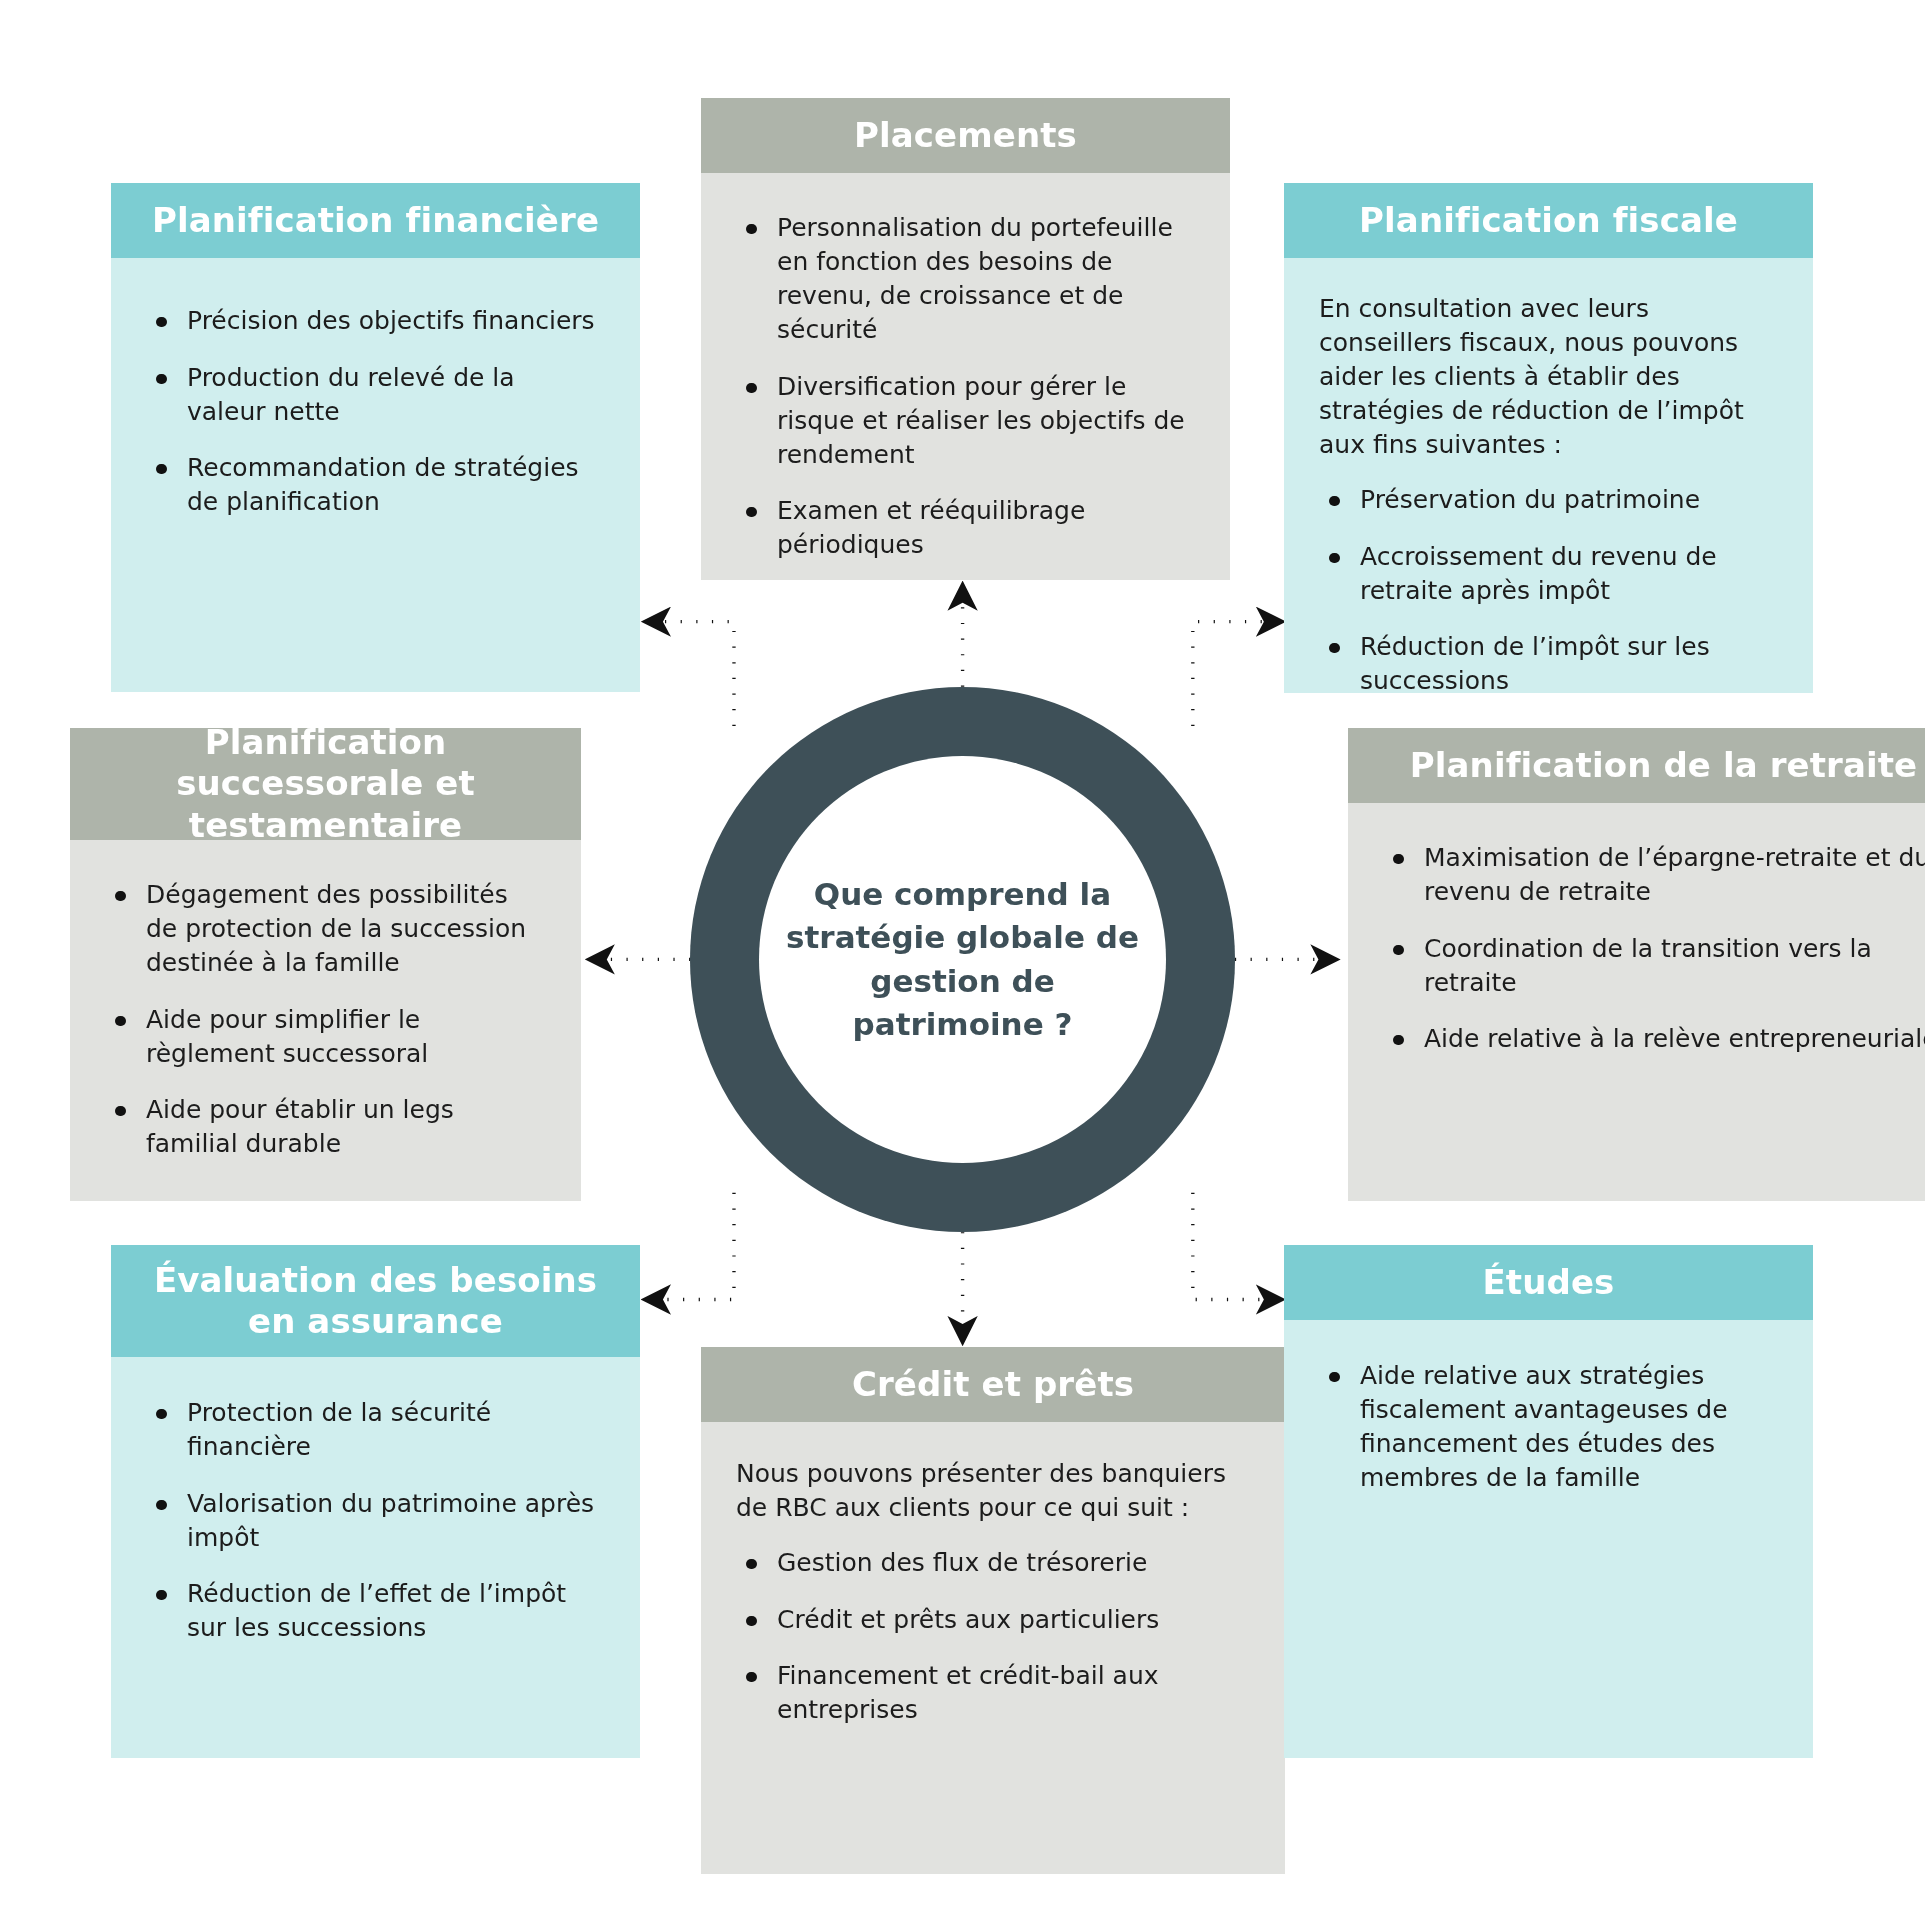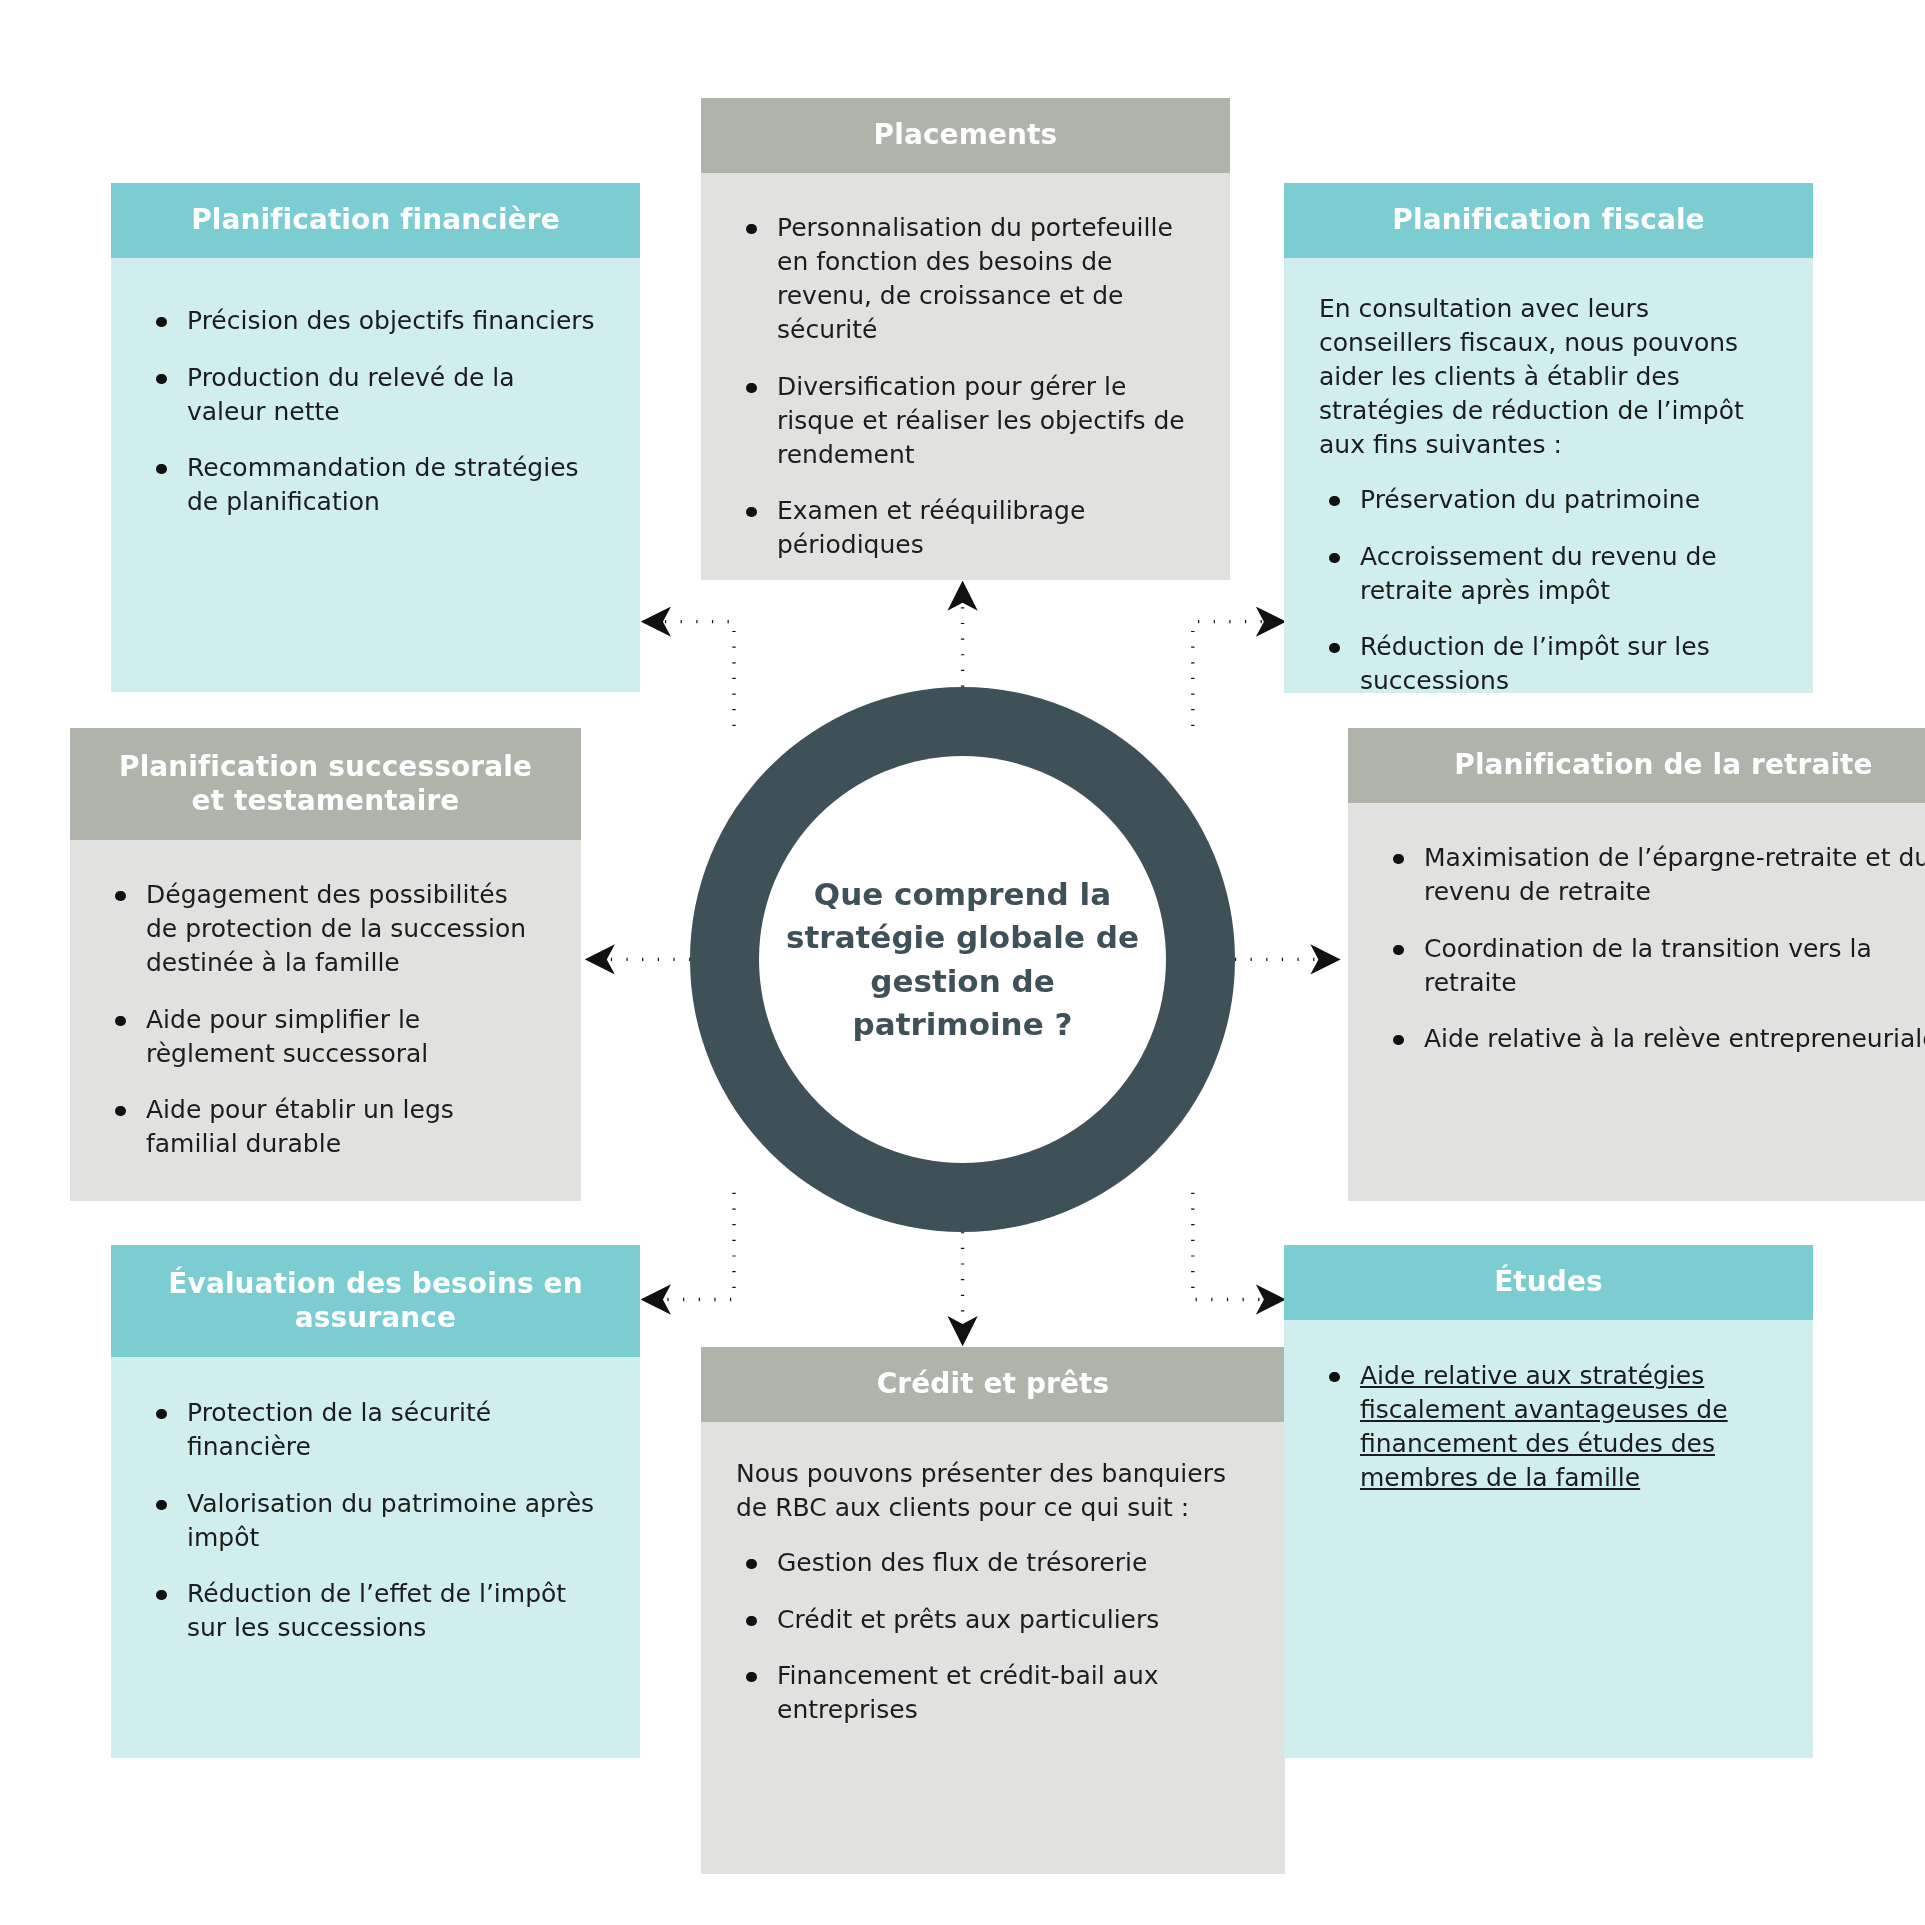--- a/index.html
+++ b/index.html
@@ -11,21 +11,21 @@
   }
   #stage{position:relative;width:1926px;height:1926px;}
 
   
   .card{position:absolute;box-sizing:border-box;}
   .card-header{
     box-sizing:border-box;
     width:100%;
     color:#ffffff;
     font-weight:700;
-    font-size:28px;
+    font-size:34px;
     line-height:1.22;
     text-align:center;
     display:flex;align-items:center;justify-content:center;
     letter-spacing:0.1px;
   }
   .card-body{
     box-sizing:border-box;
     width:100%;
     color:#1c1c1c;
     font-size:25px;
@@ -188,21 +188,21 @@
       <ul class="bullets">
         <li>Gestion des flux de trésorerie</li>
         <li>Crédit et prêts aux particuliers</li>
         <li>Financement et crédit-bail aux entreprises</li>
       </ul>
     </div>
   </div>
 
   <div class="card theme-teal" style="left:1284px;top:1245px;width:529px;height:588px;">
     <div class="card-header" style="height:75px;">Études</div>
-    <div class="card-body" style="height:438px;padding:35px 35px 12px 35px;text-decoration:underline;">
+    <div class="card-body" style="height:438px;padding:35px 35px 12px 35px;">
       <ul class="bullets">
         <li>Aide relative aux stratégies fiscalement avantageuses de financement des études des membres de la famille</li>
       </ul>
     </div>
   </div>
 
 </div>
 
 
 </body></html>

